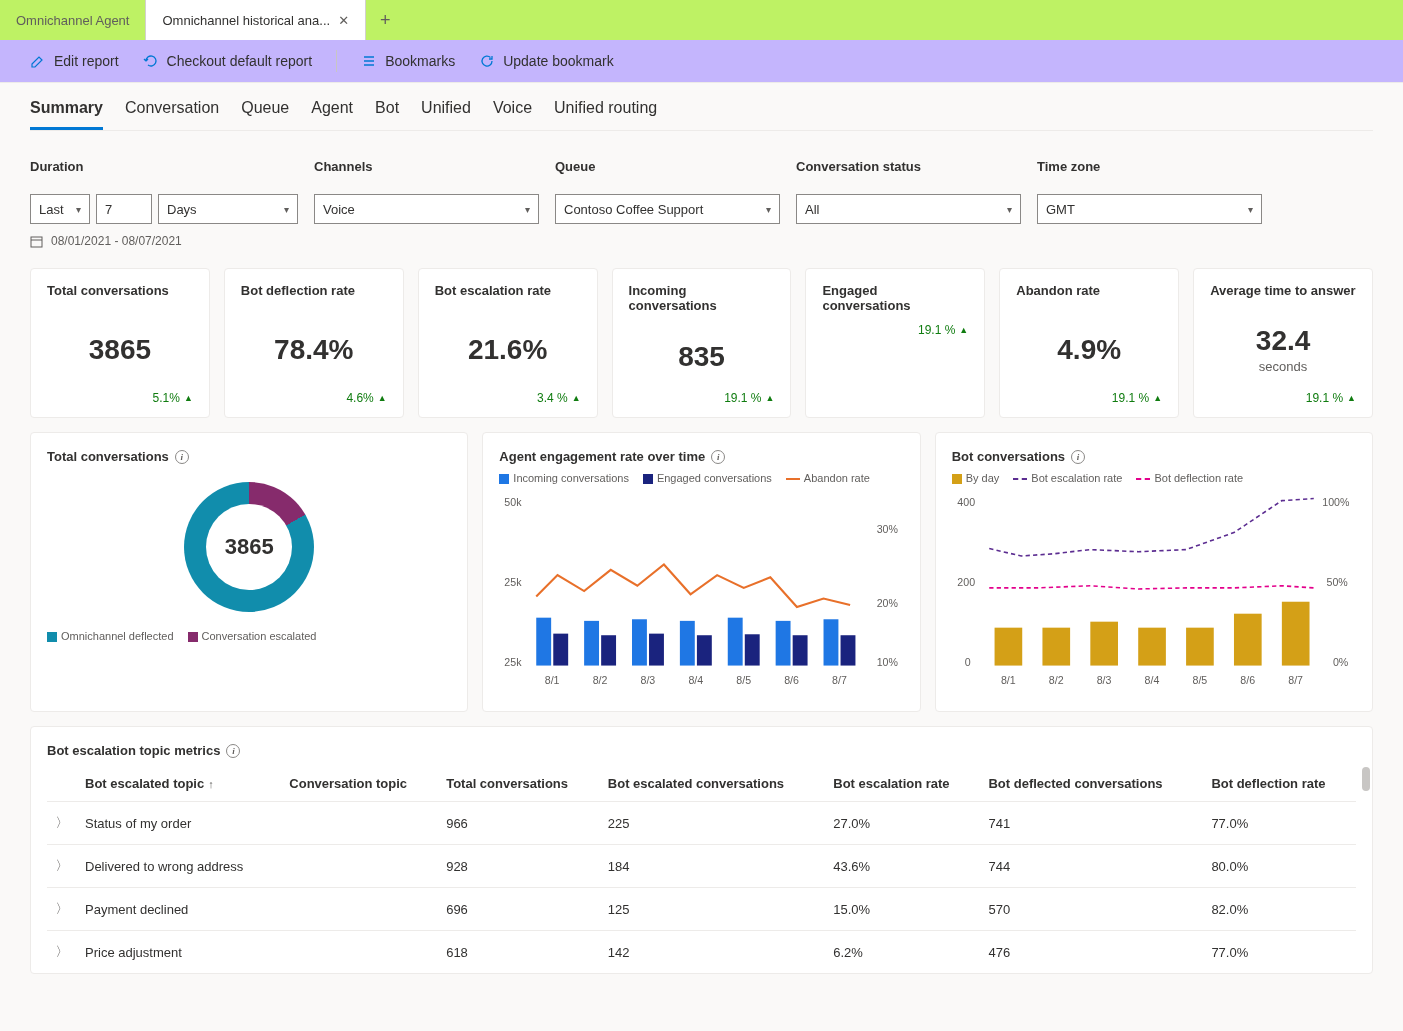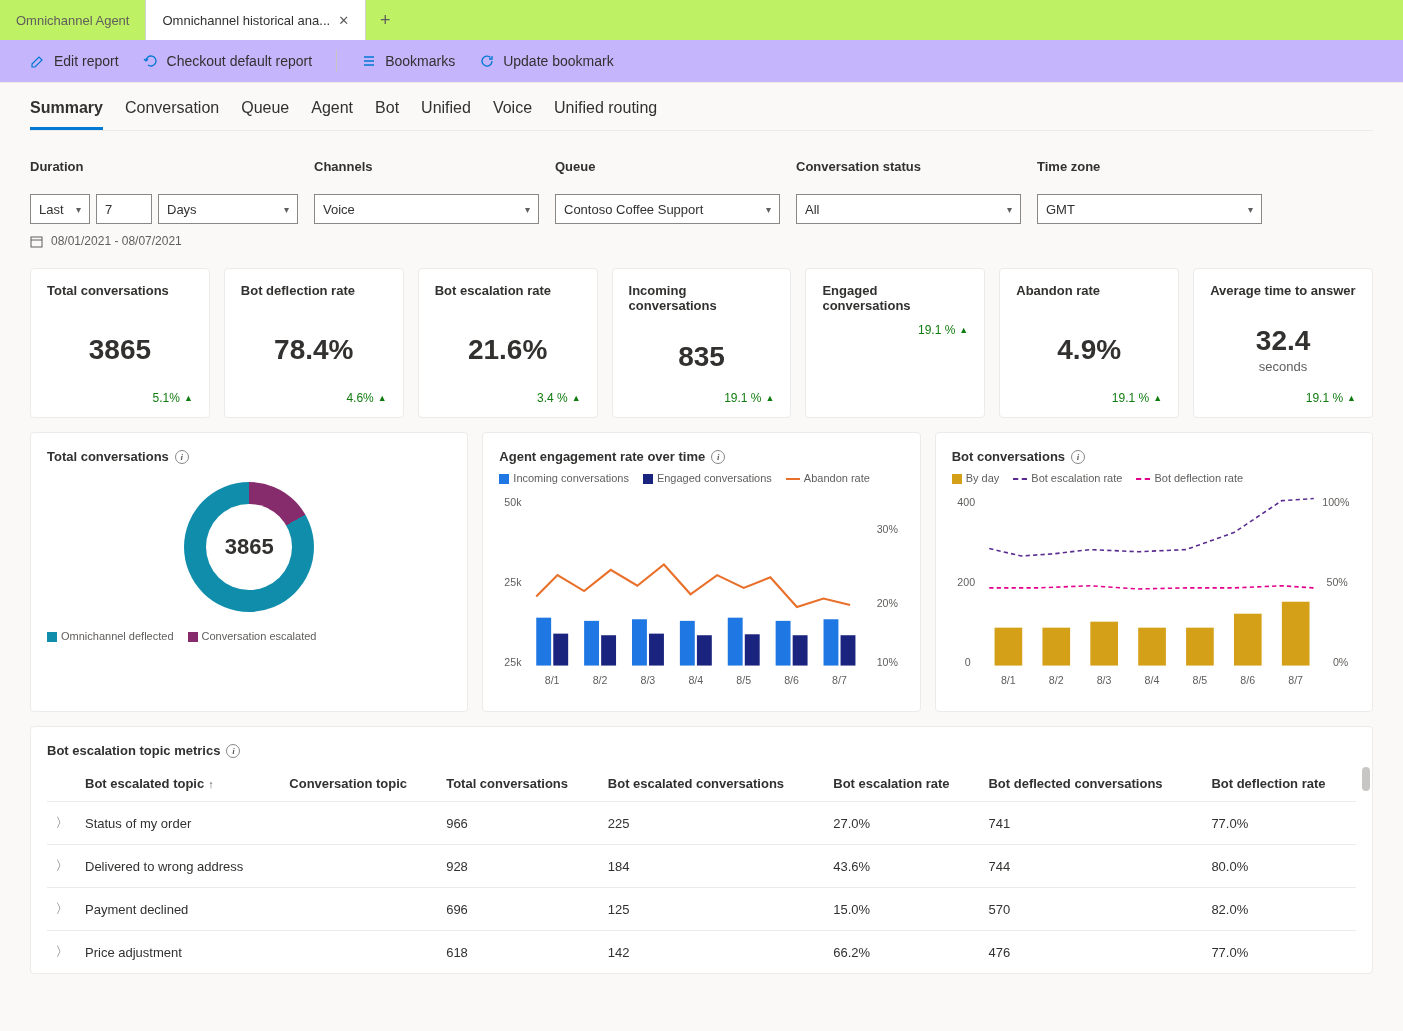--- a/index.html
+++ b/index.html
@@ -378,21 +378,21 @@
     <td>15.0%</td>
     <td>570</td>
     <td>82.0%</td>
             </tr>
             <tr>
     <td class="expand-cell">〉</td>
     <td>Price adjustment</td>
     <td></td>
     <td>618</td>
     <td>142</td>
-    <td>66.2%</td>
+    <td>6.2%</td>
     <td>476</td>
     <td>77.0%</td>
             </tr>
           </tbody>
       </table>
     </div>
   </div>
 
 </div>
 

